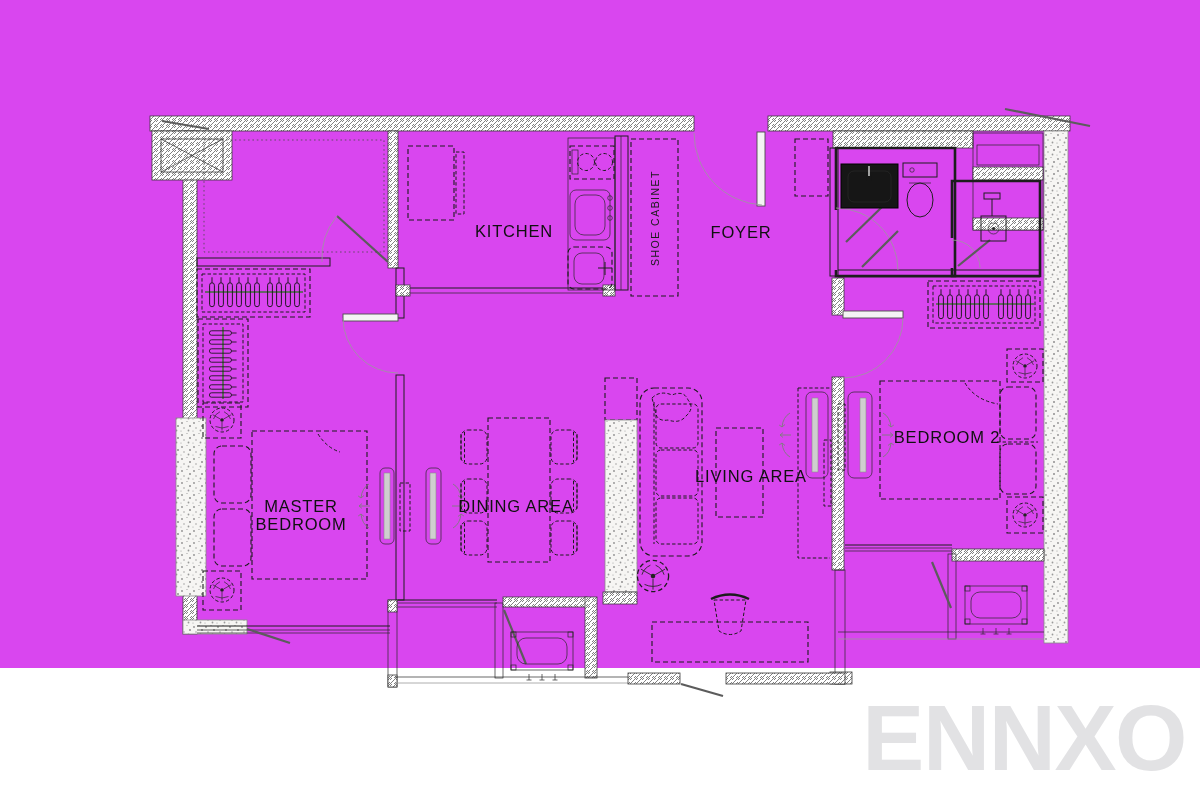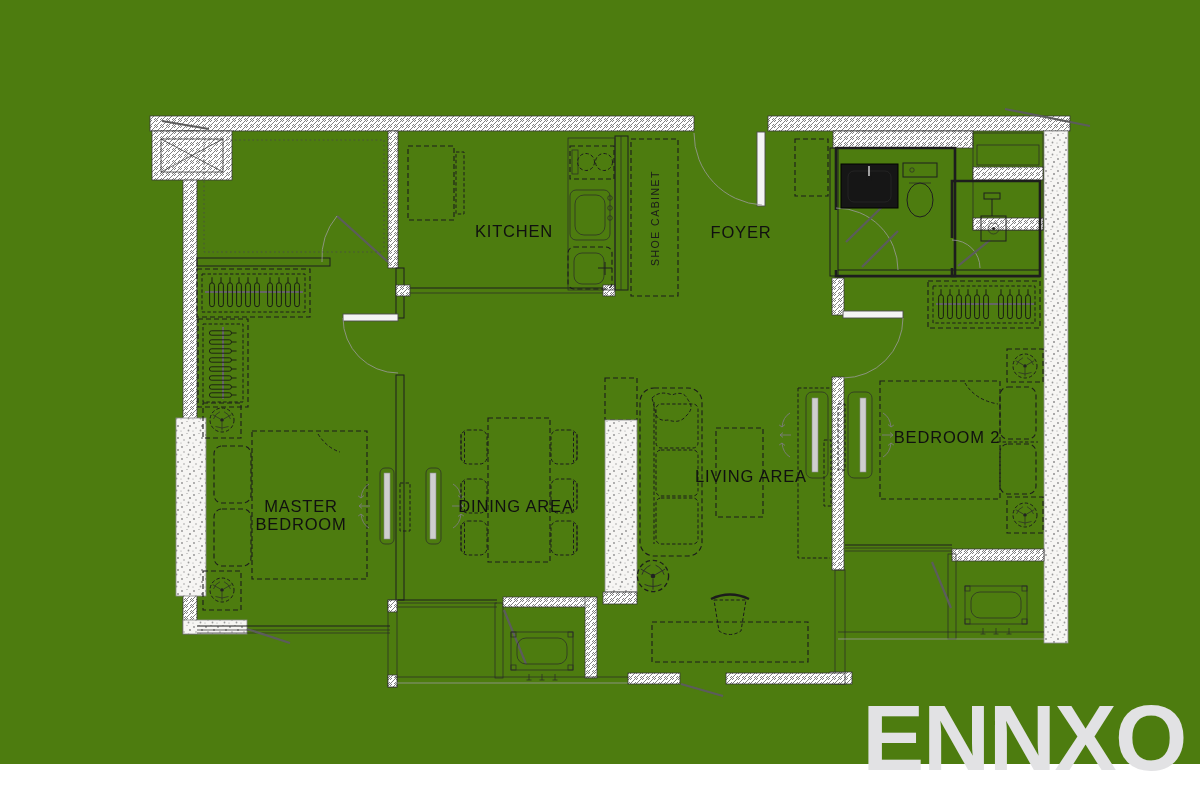--- a/index.html
+++ b/index.html
@@ -1,16 +1,16 @@
 <!DOCTYPE html>
 <html><head>
 <meta charset="utf-8">
 <style>
   html,body{margin:0;padding:0;background:#fff;width:1200px;height:800px;overflow:hidden}
-  #stage{position:relative;width:1200px;height:764px;background:#4d7c0f;font-family:"Liberation Sans",sans-serif}
+  #stage{position:relative;width:1200px;height:668px;background:#d946ef;font-family:"Liberation Sans",sans-serif}
   svg{display:block}
   .ln{stroke:#1f1f1f;fill:none;stroke-width:1}
   .lt{stroke:#2a2a2a;fill:none;stroke-width:.7}
   .gy{stroke:#9a9a9a;fill:none;stroke-width:.8}
   .d{stroke:#1c1c1c;fill:none;stroke-width:1.1;stroke-dasharray:5 3}
   .d2{stroke:#1c1c1c;fill:none;stroke-width:1;stroke-dasharray:3.4 2.2}
   .dot{stroke:#4a4a4a;fill:none;stroke-width:.8;stroke-dasharray:1.6 2.8}
   .arc{stroke:#9a9a9a;fill:none;stroke-width:.8}
   .wal{fill:url(#hatch);stroke:#3a3a3a;stroke-width:.8}
   .col{fill:url(#stip);stroke:#8a8a8a;stroke-width:.8}

